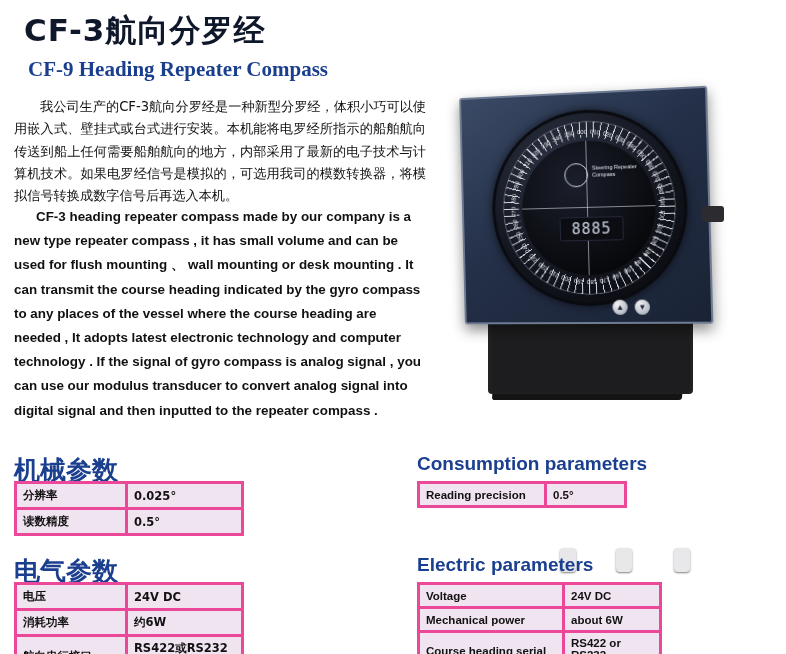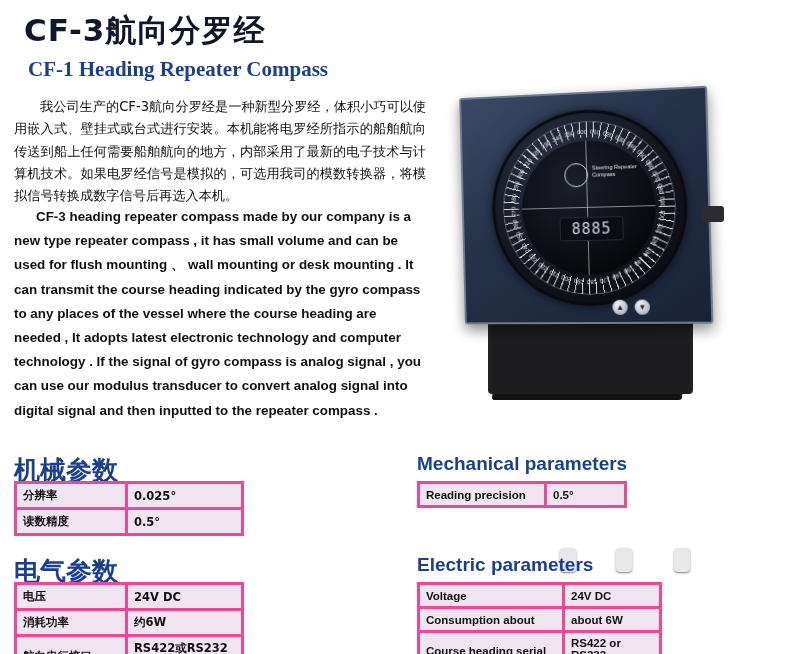--- a/index.html
+++ b/index.html
@@ -301,21 +301,21 @@
   #tbl-mech-en td.k { width: 112px; }
   #tbl-elec-en { left: 417px; top: 582px; width: 245px; }
   #tbl-elec-en td.k { width: 130px; }
 </style>
 </head>
 <body>
 
 <div class="page">
 
   <div class="title-cn">CF-3航向分罗经</div>
-  <div class="title-en">CF-1 Heading Repeater Compass</div>
+  <div class="title-en">CF-9 Heading Repeater Compass</div>
 
   <div class="para-cn">我公司生产的CF-3航向分罗经是一种新型分罗经，体积小巧可以使用嵌入式、壁挂式或台式进行安装。本机能将电罗经所指示的船舶航向传送到船上任何需要船舶航向的地方，内部采用了最新的电子技术与计算机技术。如果电罗经信号是模拟的，可选用我司的模数转换器，将模拟信号转换成数字信号后再选入本机。</div>
   <div class="para-en">CF-3 heading repeater compass made by our company is a new type repeater compass , it has small volume and can be used for flush mounting 、 wall mounting or desk mounting . It can transmit the course heading indicated by the gyro compass to any places of the vessel where the course heading are needed , It adopts latest electronic technology and computer technology . If the signal of gyro compass is analog signal , you can use our modulus transducer to convert analog signal into digital signal and then inputted to the repeater compass .</div>
 
   <div class="photo">
     <div class="bracket-back"></div>
     <div class="bracket-lip"></div>
     <div class="bracket-front">
       <div class="knob"></div>
       <div class="knob k2"></div>
@@ -372,21 +372,21 @@
         </div>
         <div class="lcd">8885</div>
       </div>
       <div class="btn-round up">▲</div>
       <div class="btn-round dn">▼</div>
     </div>
     <div class="side-knob"></div>
   </div>
 
   <div class="sec-title cn" style="left:14px; top:453px;">机械参数</div>
-  <div class="sec-title en" style="left:417px; top:453px;">Mechanical parameters</div>
+  <div class="sec-title en" style="left:417px; top:453px;">Consumption parameters</div>
   <div class="sec-title cn" style="left:14px; top:554px;">电气参数</div>
   <div class="sec-title en" style="left:417px; top:554px;">Electric parameters</div>
 
   <table class="spec cn" id="tbl-mech-cn">
       <tbody>
         <tr>
           <td class="k">分辨率</td>
           <td class="v">0.025°</td>
         </tr>
         <tr>
@@ -419,21 +419,21 @@
         </tr>
       </tbody>
     </table>
   <table class="spec en" id="tbl-elec-en">
       <tbody>
         <tr>
           <td class="k">Voltage</td>
           <td class="v">24V DC</td>
         </tr>
         <tr>
-          <td class="k">Consumption about</td>
+          <td class="k">Mechanical power</td>
           <td class="v">about 6W</td>
         </tr>
         <tr>
           <td class="k">Course heading serial interface</td>
           <td class="v">RS422 or RS232（NMEA）</td>
         </tr>
       </tbody>
     </table>
 
 </div>

